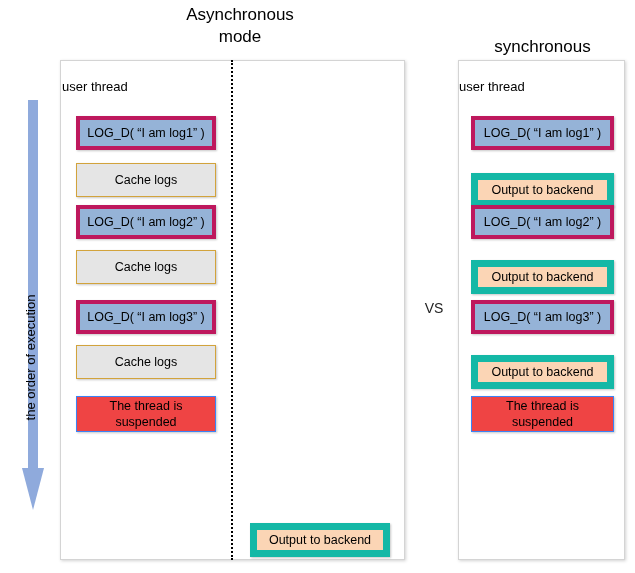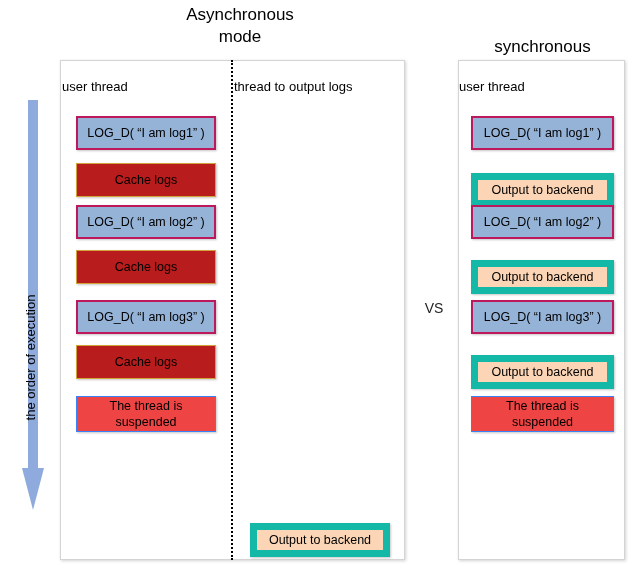--- a/index.html
+++ b/index.html
@@ -60,22 +60,22 @@
     display:flex;
     align-items:center;
     justify-content:center;
     text-align:center;
     font-size:12.5px;
     line-height:16px;
     color:#000000;
     white-space:pre-line;
     box-shadow:1px 1px 2px rgba(0,0,0,0.22);
   }
-  .box.blue  {background:#95b3d7;border:2px solid #be185d;}
-  .box.yellow{background:#b91c1c;border:1px solid #d2a33c;}
+  .box.blue  {background:#95b3d7;border:4px solid #be185d;}
+  .box.yellow{background:#e5e5e5;border:1px solid #d2a33c;}
   .box.orange{background:#fbd5b5;border:7px solid #14b8a6;margin-top:10px;}
   .box.green {background:#d7e4bd;border:1px solid #85a355;}
   .box.gray  {background:#ef4444;border:1px solid #3b82f6;}
 
   
   #vs-label{
     position:absolute;
     left:412px;top:300px;width:44px;
     text-align:center;font-size:14px;color:#1f1f1f;
   }
@@ -119,21 +119,20 @@
   <div id="order-arrow">
     <div class="shaft"></div>
     <div class="head"></div>
     <div id="order-label">the order of execution</div>
   </div>
 
   <div class="panel" id="panel-async"></div>
   <div class="divider"></div>
 
   <div class="col-header" id="hdr-user-thread-async">user thread</div>
-  <div class="col-header" id="hdr-output-thread">thread to output logs</div>
 
   <div class="box blue" style="left:76px;top:116px;width:140px;height:34px;">LOG_D( “I am log1” )</div>
   <div class="box yellow" style="left:76px;top:163px;width:140px;height:34px;">Cache logs</div>
   <div class="box blue" style="left:76px;top:205px;width:140px;height:34px;">LOG_D( “I am log2” )</div>
   <div class="box yellow" style="left:76px;top:250px;width:140px;height:34px;">Cache logs</div>
   <div class="box blue" style="left:76px;top:300px;width:140px;height:34px;">LOG_D( “I am log3” )</div>
   <div class="box yellow" style="left:76px;top:345px;width:140px;height:34px;">Cache logs</div>
   <div class="box gray" style="left:76px;top:396px;width:140px;height:36px;">The thread is
 suspended</div>
 

